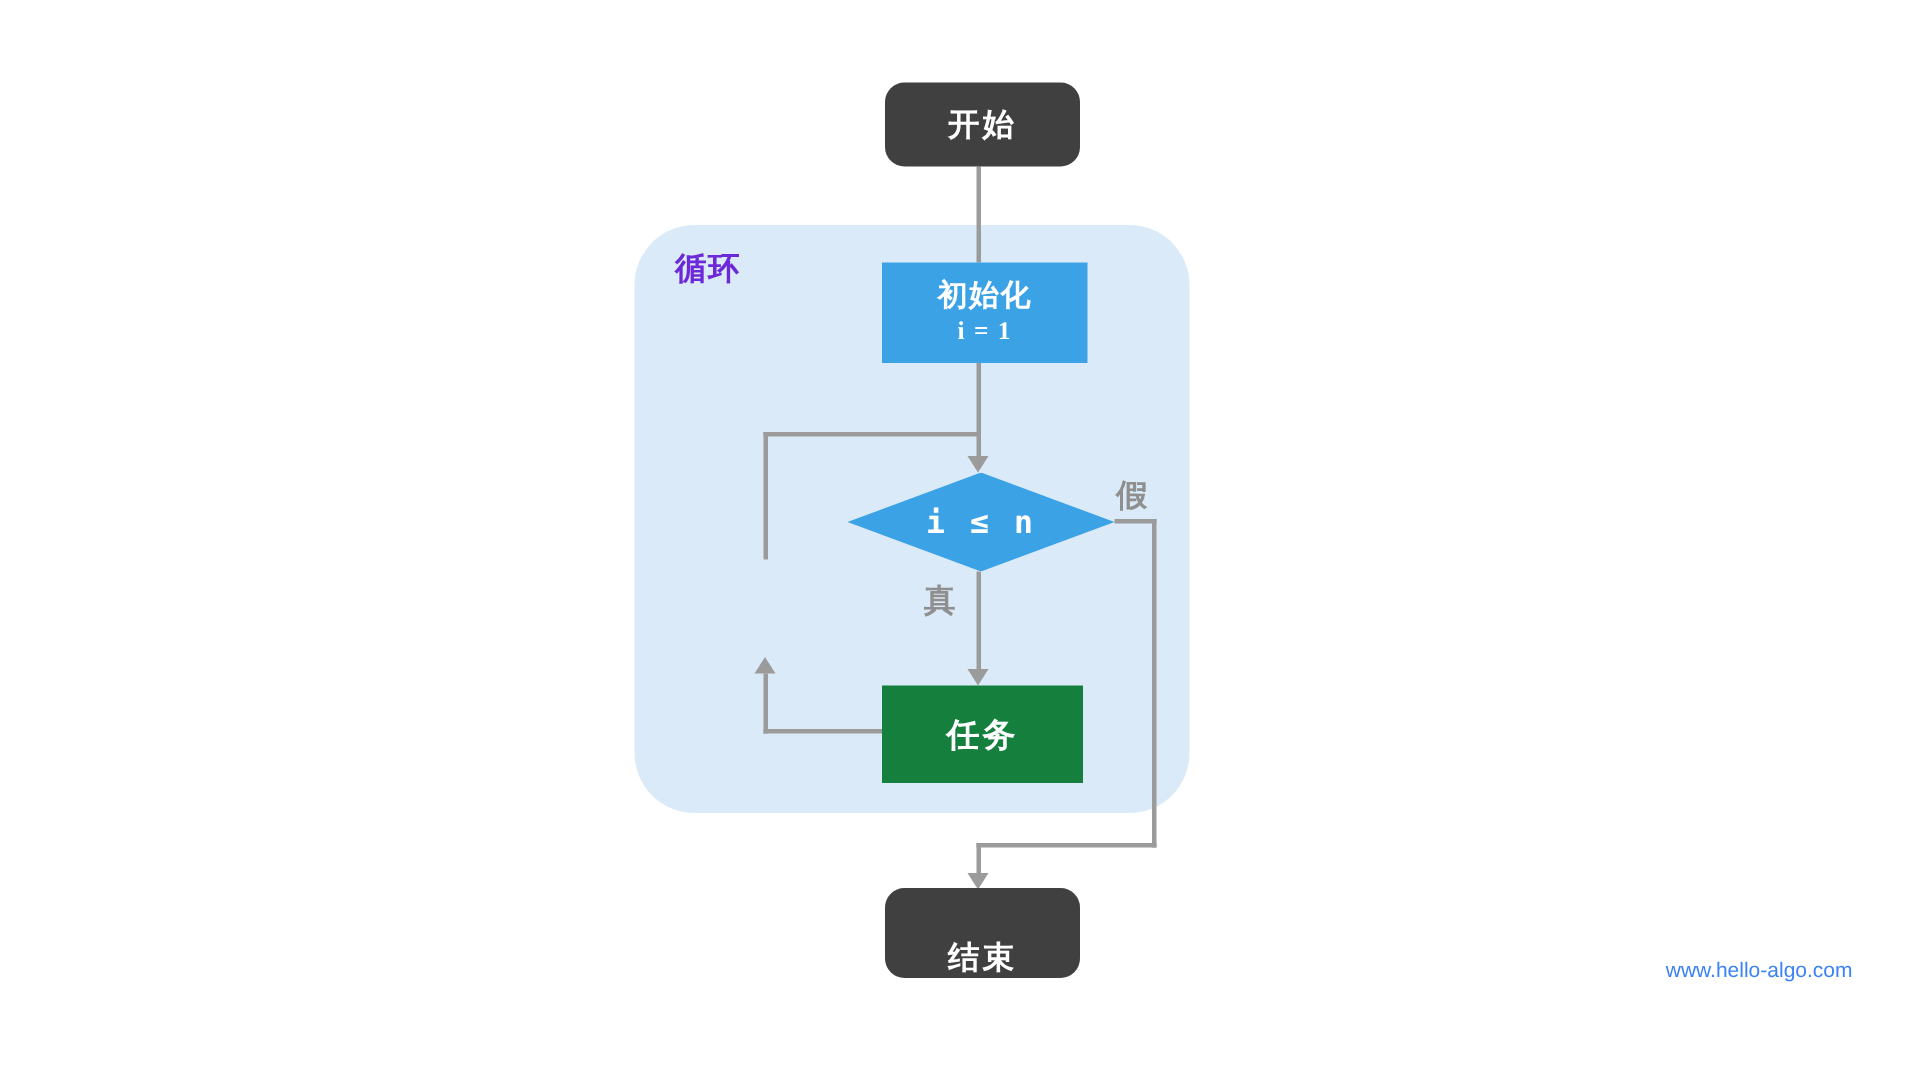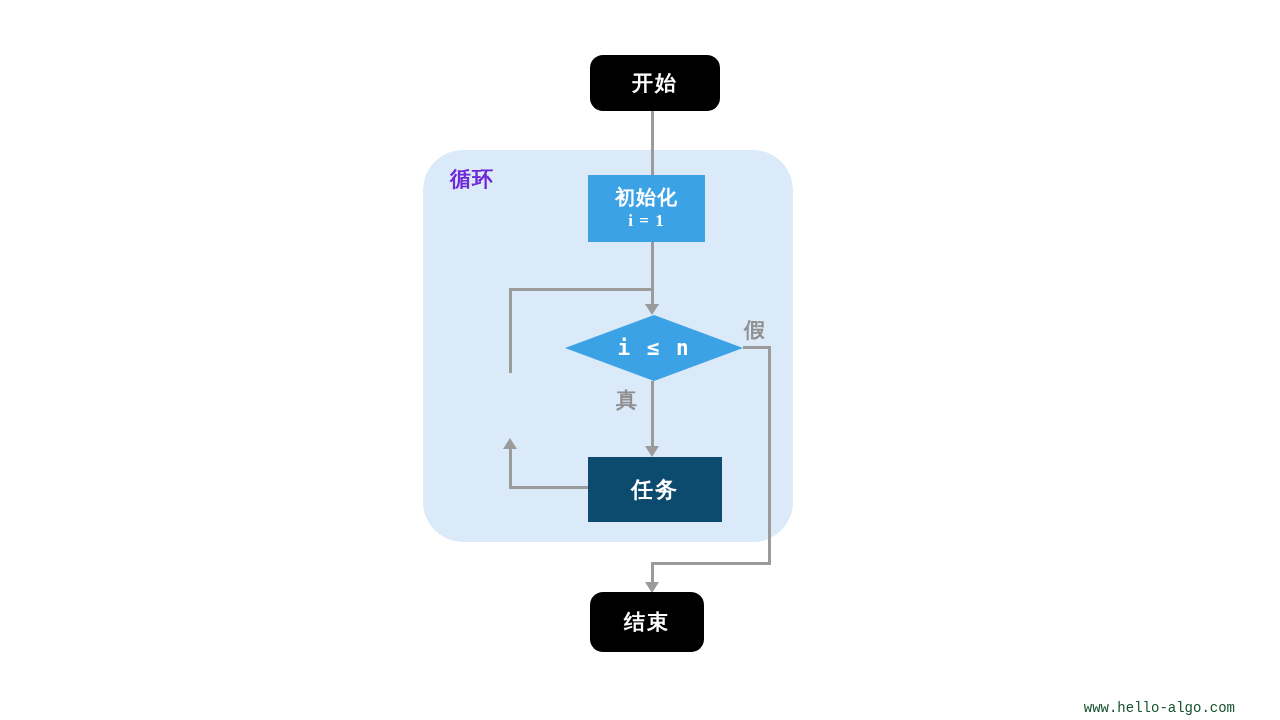--- a/index.html
+++ b/index.html
@@ -64,32 +64,32 @@
   .node {
     position: absolute;
     display: flex;
     flex-direction: column;
     align-items: center;
     justify-content: center;
     color: #ffffff;
     text-align: center;
   }
   .terminal {
-    background: #000000;
+    background: #404040;
     border-radius: 13px;
     font-size: 21px;
     font-weight: 600;
     letter-spacing: 2px;
   }
   .node-start { left: 590px; top: 55px;  width: 130px; height: 56px; }
-  .node-end   { left: 590px; top: 592px; width: 114px; height: 60px; }
+  .node-end   { left: 590px; top: 592px; width: 130px; height: 60px; justify-content: flex-end; }
 
   .process-blue { background: #3ca2e6; }
-  .process-green { background: #0c4a6e; }
-  .box-init   { left: 588px; top: 175px; width: 117px; height: 67px; }
+  .process-green { background: #15803d; }
+  .box-init   { left: 588px; top: 175px; width: 137px; height: 67px; }
   .box-update { left: 443px; top: 373px; width: 132px; height: 65px; }
   .box-task   { left: 588px; top: 457px; width: 134px; height: 65px; font-size: 22px; font-weight: 600; letter-spacing: 2px; }
 
   .box-line1 { font-size: 20px; font-weight: 600; letter-spacing: 1px; line-height: 1.3; }
   .box-line2 {
     font-family: Liberation Serif, serif;
     font-size: 17px;
     font-weight: 700;
     letter-spacing: 1px;
     line-height: 1.3;
@@ -115,23 +115,23 @@
     position: absolute;
     color: #8f8f8f;
     font-size: 21px;
     font-weight: 700;
   }
   .label-false { left: 744px; top: 316px; }
   .label-true  { left: 616px; top: 386px; }
 
   .watermark {
     position: absolute;
-    right: 45px; top: 700px;
-    color: #14532d;
-    font-family: Liberation Mono, monospace;
+    right: 45px; top: 638px;
+    color: #3b82f6;
+    font-family: Liberation Sans, sans-serif;
     font-size: 14px;
   }
 </style>
 </head>
 <body>
 
 <div id="canvas">
 
   <div class="loop-container"></div>
   <div class="loop-label">循环</div>

